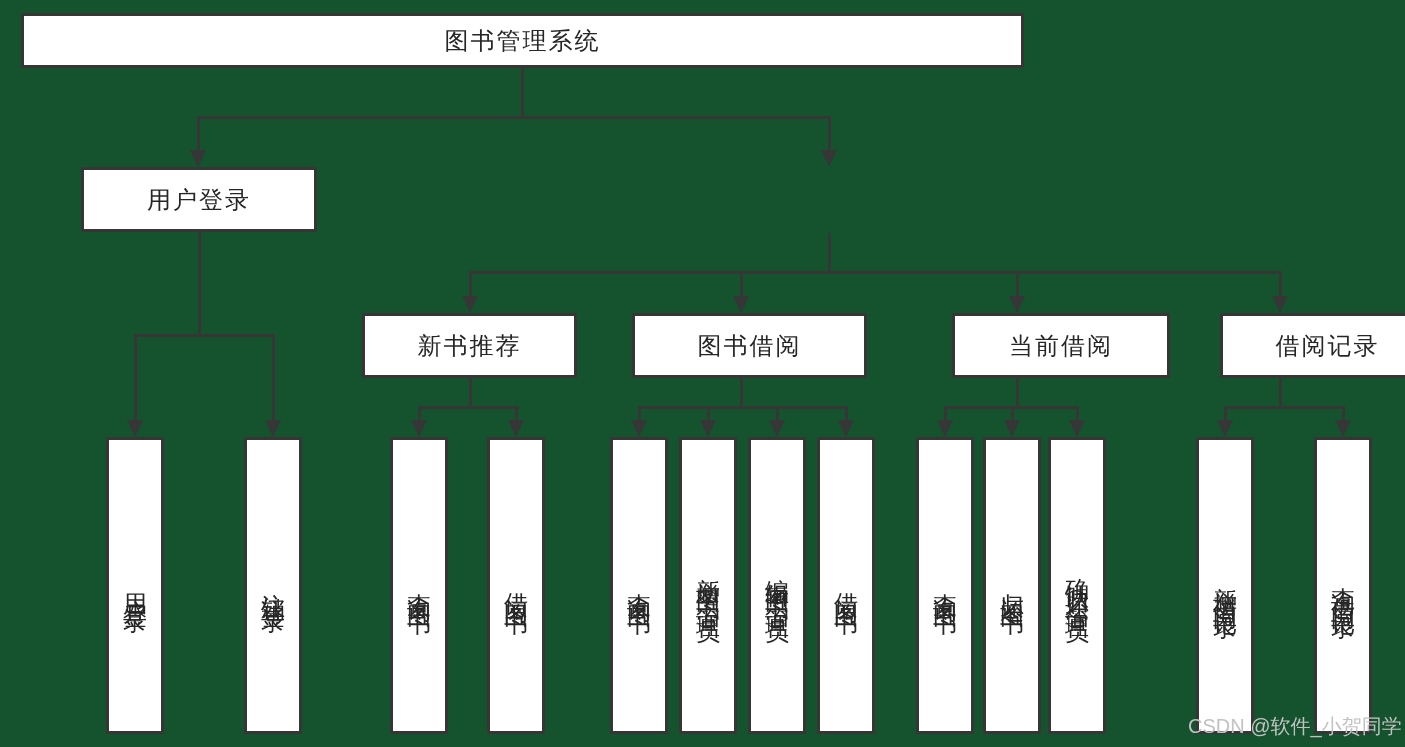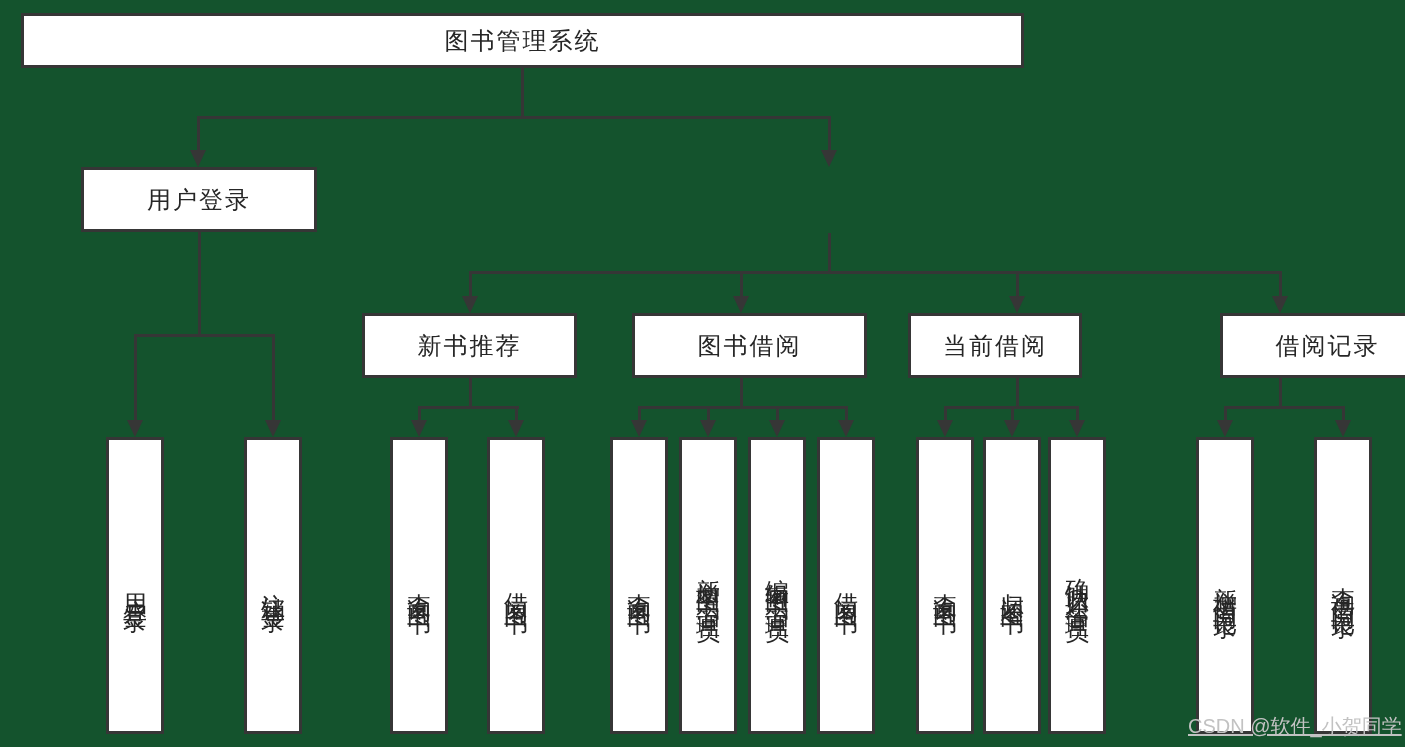--- a/index.html
+++ b/index.html
@@ -17,42 +17,42 @@
   .leaf .vtext{writing-mode:vertical-rl;text-orientation:mixed;font-size:24px;
                letter-spacing:6px;line-height:1;color:#262626;white-space:nowrap;}
 
   
   .vl{position:absolute;width:3px;background:#363636;}
   .hl{position:absolute;height:3px;background:#363636;}
   .arw{position:absolute;width:0;height:0;
        border-left:8px solid transparent;border-right:8px solid transparent;
        border-top:17px solid #363636;}
 
-  .watermark{position:absolute;left:1188px;top:713px;font-size:20px;color:#c2c2c2;white-space:nowrap;text-decoration:underline;}
+  .watermark{position:absolute;left:1188px;top:713px;font-size:20px;color:#c2c2c2;white-space:nowrap;}
 </style>
 </head>
 <body>
 
 <div class="stage">
 
   <div class="box" style="left:21px;top:13px;width:1003px;height:55px">
     <span class="lbl">图书管理系统</span>
   </div>
 
   <div class="box box2" style="left:81px;width:236px">
     <span class="lbl">用户登录</span>
   </div>
 
   <div class="box box3" style="left:362px;width:215px">
     <span class="lbl">新书推荐</span>
   </div>
   <div class="box box3" style="left:632px;width:235px">
     <span class="lbl">图书借阅</span>
   </div>
-  <div class="box box3" style="left:908px;width:174px">
+  <div class="box box3" style="left:952px;width:218px">
     <span class="lbl">当前借阅</span>
   </div>
   <div class="box box3" style="left:1220px;width:215px">
     <span class="lbl">借阅记录</span>
   </div>
 
   <div class="leaf" style="left:106px">
     <span class="vtext">用户登录</span>
   </div>
   <div class="leaf" style="left:244px">

